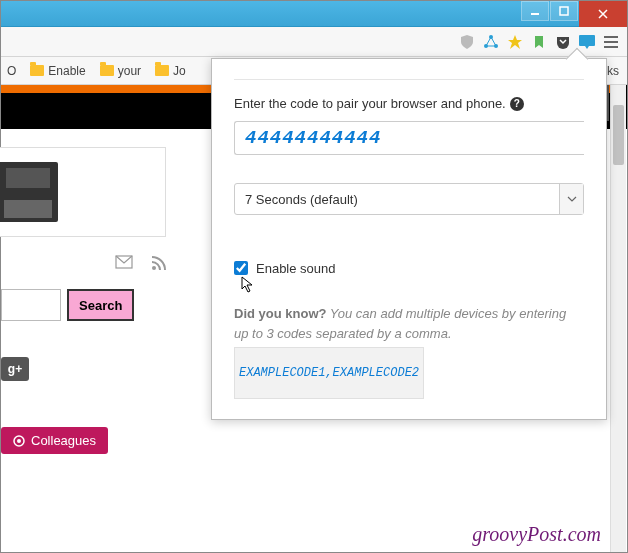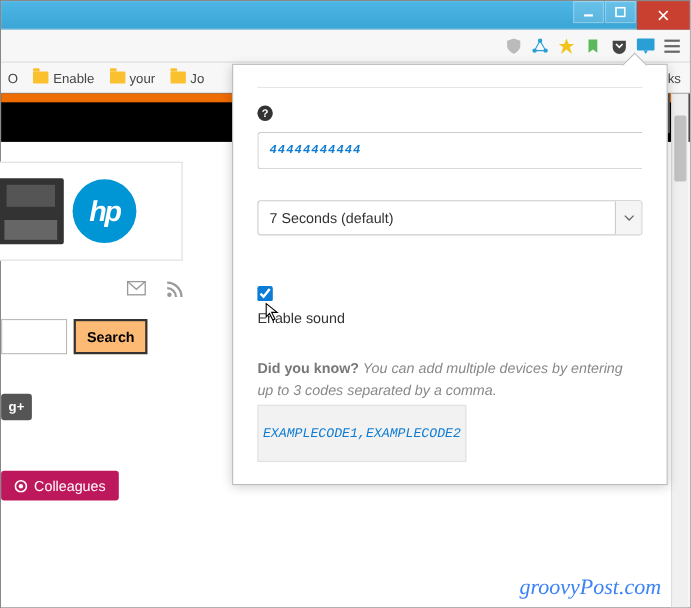--- a/index.html
+++ b/index.html
@@ -41,47 +41,47 @@
   .ad-box { margin: 18px 0 0 -10px; width: 175px; height: 90px; border: 1px solid #ddd; background: #fff; display: flex; align-items: center; padding: 6px; gap: 8px; }
   .printer { width: 60px; height: 60px; background: #333; position: relative; border-radius: 2px; }
   .printer::before { content:''; position:absolute; top:6px; left:8px; right:8px; height:20px; background:#555; }
   .printer::after { content:''; position:absolute; bottom:4px; left:6px; right:6px; height:18px; background:#666; }
   .hp-logo { width: 58px; height: 58px; border-radius: 50%; background: #0096d6; color: #fff; display: flex; align-items: center; justify-content: center; font-size: 26px; font-weight: bold; font-style: italic; letter-spacing: -2px; }
   
   .social-row { margin-top: 18px; display: flex; justify-content: flex-end; gap: 18px; padding-right: 14px; color: #888; font-size: 16px; }
   
   .search-row { margin-top: 14px; display: flex; gap: 6px; padding: 0 0 0 0; }
   .search-input { width: 60px; height: 32px; border: 1px solid #bbb; padding: 4px; }
-  .search-btn { height: 32px; border: 2px solid #333; background: #fdba74; padding: 0 10px; font-weight: bold; font-size: 13px; cursor: pointer; }
+  .search-btn { height: 32px; border: 2px solid #333; background: #f9a8d4; padding: 0 10px; font-weight: bold; font-size: 13px; cursor: pointer; }
   
   .gplus { margin-top: 36px; width: 28px; height: 24px; background: #555; color: #fff; border-radius: 3px; display: flex; align-items: center; justify-content: center; font-size: 12px; font-weight: bold; }
   
   .colleagues { margin-top: 46px; display: inline-flex; align-items: center; background: #be185d; color: #fff; padding: 6px 12px; border-radius: 3px; font-size: 13px; gap: 6px; }
   
   
   .popup-pointer { position: absolute; top: 50px; right: 42px; width: 16px; height: 16px; background: #fff; border: 1px solid #bbb; transform: rotate(45deg); z-index: 5; border-right: none; border-bottom: none; }
   .popup { position: absolute; top: 57px; right: 20px; width: 396px; background: #fff; border: 1px solid #bbb; box-shadow: 0 2px 10px rgba(0,0,0,0.2); padding: 20px 22px; z-index: 4; }
   .popup h1 { font-size: 20px; font-weight: normal; color: #333; margin-bottom: 12px; }
   .popup hr { border: none; border-top: 1px solid #e5e5e5; margin-bottom: 16px; }
   .popup .label-row { font-size: 13px; color: #333; margin-bottom: 10px; display: flex; align-items: center; gap: 4px; }
   .help-icon { width: 14px; height: 14px; background: #333; color: #fff; border-radius: 50%; display: inline-flex; align-items: center; justify-content: center; font-size: 10px; font-weight: bold; }
   .input-group { display: flex; margin-bottom: 28px; }
-  .code-input { flex: 1; height: 34px; border: 1px solid #ccc; border-right: none; border-radius: 3px 0 0 3px; padding: 0 10px; font-family: 'Courier New', monospace; color: #0c7cd5; font-style: italic; font-weight: bold; font-size: 11px; letter-spacing: 1px; }
+  .code-input { flex: 1; height: 34px; border: 1px solid #ccc; border-right: none; border-radius: 3px 0 0 3px; padding: 0 10px; font-family: 'Courier New', monospace; color: #0c7cd5; font-style: italic; font-weight: bold; font-size: 19px; letter-spacing: 1px; }
   .apply-btn { height: 34px; background: #0c7cd5; color: #fff; border: none; border-radius: 0 3px 3px 0; padding: 0 16px; font-size: 14px; cursor: pointer; }
   .select-wrap { position: relative; margin-bottom: 46px; }
   .duration-select { width: 100%; height: 32px; border: 1px solid #ccc; border-radius: 3px; padding: 0 10px; font-size: 13px; color: #333; background: #fff; appearance: none; }
   .select-arrow { position: absolute; right: 1px; top: 1px; bottom: 1px; width: 24px; border-left: 1px solid #ccc; display: flex; align-items: center; justify-content: center; pointer-events: none; background: #f5f5f5; }
-  .checkbox-row { display: flex; align-items: flex-start; gap: 8px; font-size: 13px; color: #333; margin-bottom: 28px; position: relative; flex-direction: column; }
+  .checkbox-row { display: flex; align-items: flex-start; gap: 8px; font-size: 13px; color: #333; margin-bottom: 28px; position: relative; }
   .checkbox-row input { accent-color: #0c7cd5; width: 14px; height: 14px; }
   .cursor-pointer { position: absolute; left: 6px; top: 14px; font-size: 16px; pointer-events: none; }
   .tip { font-size: 13px; color: #888; font-style: italic; line-height: 1.5; }
   .tip strong { color: #777; font-style: normal; margin-top: 12px; }
   .example-code { display: inline-block; background: #f2f2f2; border: 1px solid #e0e0e0; padding: 16px 4px; font-family: 'Courier New', monospace; color: #0c7cd5; font-style: italic; font-size: 12px; margin-top: 4px; }
   
-  .watermark { position: absolute; bottom: 6px; right: 26px; font-family: Georgia, serif; font-style: italic; color: #3b82f6; font-size: 20px; z-index: 1; }
+  .watermark { position: absolute; bottom: 6px; right: 26px; font-family: Georgia, serif; font-style: italic; color: #701a75; font-size: 20px; z-index: 1; }
 </style>
 </head>
 <body>
 
 <div class="outer-border">
   <div class="titlebar">
     <div class="window-controls">
       <div class="wc min">
         <svg width="10" height="10">
             <rect x="1" y="7" width="8" height="2" fill="#fff"></rect>
@@ -169,21 +169,20 @@
         <svg width="16" height="16">
             <circle cx="7" cy="7" r="5" fill="none" stroke="#ccc" stroke-width="2"></circle>
             <path d="M11 11 L15 15" stroke="#ccc" stroke-width="2"></path>
           </svg>
       </div>
     </div>
 
     <div class="left-col">
       <div class="ad-box">
         <div class="printer"></div>
-        <div class="hp-logo">hp</div>
       </div>
       <div class="social-row">
         <span><svg width="18" height="14">
               <rect x="1" y="1" width="16" height="12" fill="none" stroke="#999" stroke-width="1.2"></rect>
               <path d="M1 1 L9 8 L17 1" fill="none" stroke="#999" stroke-width="1.2"></path>
             </svg></span>
         <span><svg width="16" height="16">
               <circle cx="3" cy="13" r="2" fill="#999"></circle>
               <path d="M1 7 a8 8 0 0 1 8 8" fill="none" stroke="#999" stroke-width="2"></path>
               <path d="M1 2 a13 13 0 0 1 13 13" fill="none" stroke="#999" stroke-width="2"></path>
@@ -207,20 +206,21 @@
       <div class="scrollbar-thumb"></div>
     </div>
 
     <div class="watermark">groovyPost.com</div>
   </div>
 
   <div class="popup-pointer"></div>
   <div class="popup">
     <hr>
     <div class="label-row">
+      <span>Enter the code to pair your browser and phone.</span>
       <span class="help-icon">?</span>
     </div>
     <div class="input-group">
       <input class="code-input" type="text" value="44444444444" style="">
     </div>
     <div class="select-wrap">
       <select class="duration-select">
         <option>7 Seconds (default)</option>
       </select>
       <div class="select-arrow">

